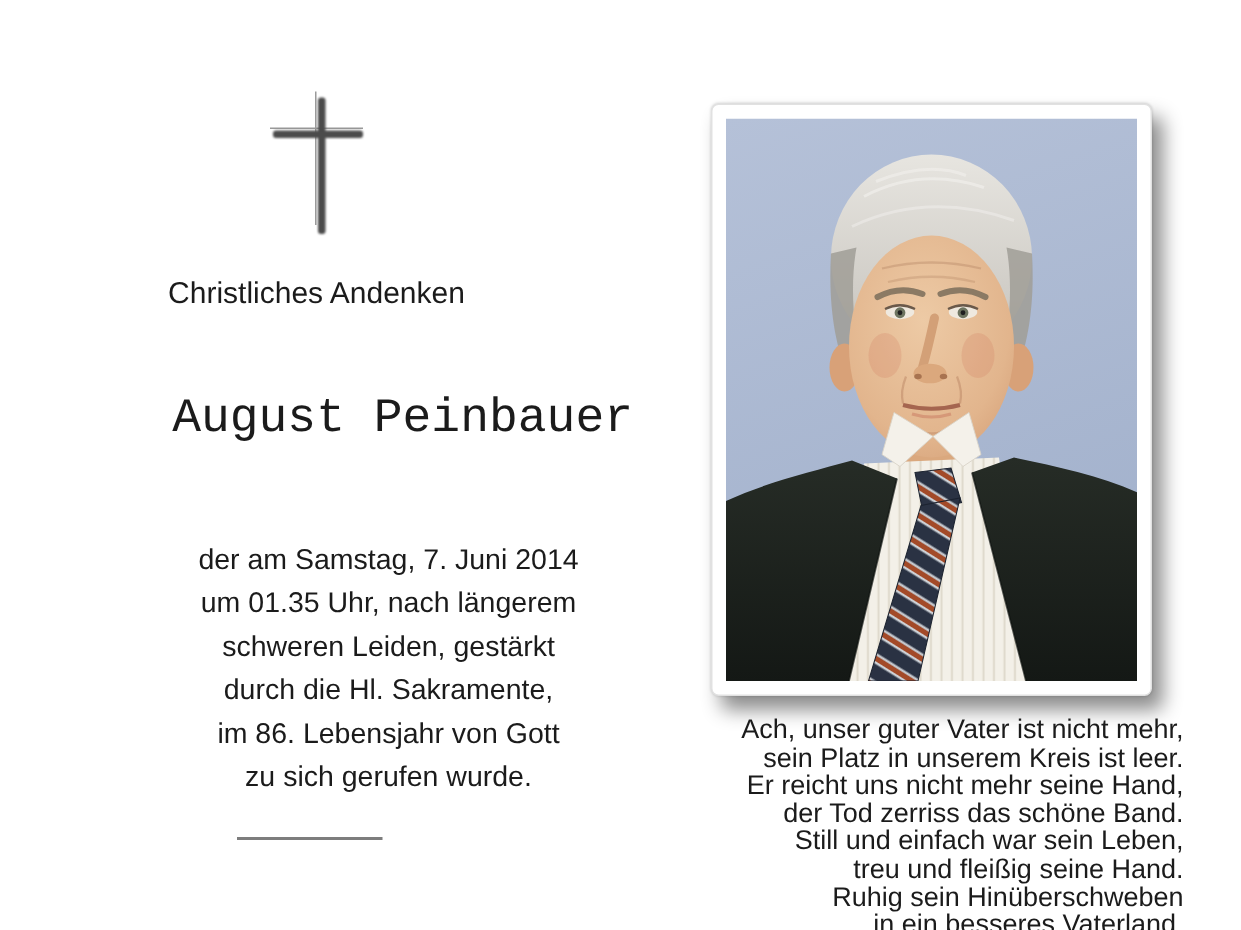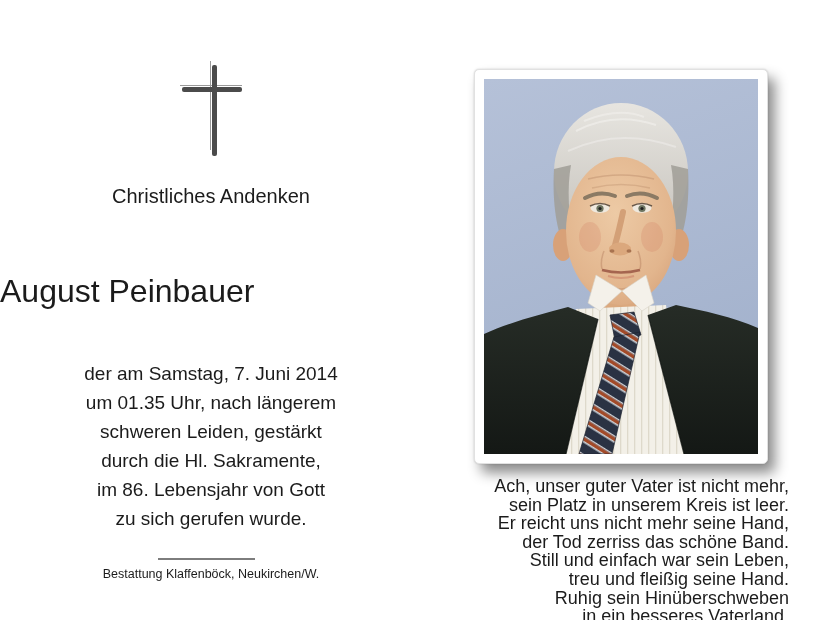--- a/index.html
+++ b/index.html
@@ -14,26 +14,27 @@
   }
   
   .cross-wrap{position:absolute;left:178px;top:36px;width:66px;height:96px;}
   .cross-thin-v{position:absolute;left:32px;top:0;width:1px;height:89px;background:#9a9a9a;}
   .cross-thin-h{position:absolute;left:2px;top:24px;width:62px;height:1px;background:#9a9a9a;}
   .cross-thick-v{position:absolute;left:34px;top:4px;width:5px;height:91px;background:#4b4b4b;filter:blur(.7px);border-radius:2px;}
   .cross-thick-h{position:absolute;left:4px;top:26px;width:60px;height:5px;background:#4b4b4b;filter:blur(.7px);border-radius:2px;}
   .hdr{position:absolute;left:0;width:422px;text-align:center;font-size:20px;line-height:30px;}
   .hdr1{top:156px;}
   .hdr2{top:187px;}
-  .name{position:absolute;left:0;top:248px;width:422px;text-align:left;font-size:32px;line-height:36px;}
+  .name{position:absolute;left:0;top:236px;width:422px;text-align:right;font-size:32px;line-height:36px;font-family:Liberation Mono, monospace;}
   .address{position:absolute;left:0;top:282px;width:422px;text-align:center;font-size:15px;line-height:18px;}
   .obituary{
     position:absolute;left:0;top:334px;width:422px;
     text-align:center;font-size:19px;line-height:29px;
     white-space:pre-line;
+    padding-left:48px;
   }
   .divider{position:absolute;left:158px;top:533px;width:97px;height:2px;background:var(--divider-color,#7d7d7d);}
   .funeral{position:absolute;left:0;top:541px;width:422px;text-align:center;font-size:12.5px;line-height:16px;}
   
   .photo-frame{
     position:absolute;left:474px;top:44px;width:294px;height:395px;
     box-sizing:border-box;background:#ffffff;
     border:1px solid #e1e1e1;border-radius:5px;padding:9px;
     box-shadow:0 0 2px rgba(0,0,0,.18), 7px 9px 13px rgba(0,0,0,.45);
   }
@@ -62,21 +63,20 @@
   <div class="name">August Peinbauer</div>
 
   <div class="obituary">der am Samstag, 7. Juni 2014
 um 01.35 Uhr, nach längerem
 schweren Leiden, gestärkt
 durch die Hl. Sakramente,
 im 86. Lebensjahr von Gott
 zu sich gerufen wurde.</div>
 
   <div class="divider"></div>
-  <div class="funeral">Bestattung Klaffenböck, Neukirchen/W.</div>
 
   <div class="photo-frame">
     <svg viewBox="0 0 274 375" xmlns="http://www.w3.org/2000/svg" preserveAspectRatio="none">
       <defs>
         <linearGradient id="bgG" x1="0" y1="0" x2="0.25" y2="1">
           <stop offset="0" stop-color="#b5c1d8"></stop>
             <stop offset="1" stop-color="#a2b1cc"></stop>
         </linearGradient>
         <linearGradient id="hairG" x1="0" y1="0" x2="0" y2="1">
           <stop offset="0" stop-color="#e7e5e0"></stop>

